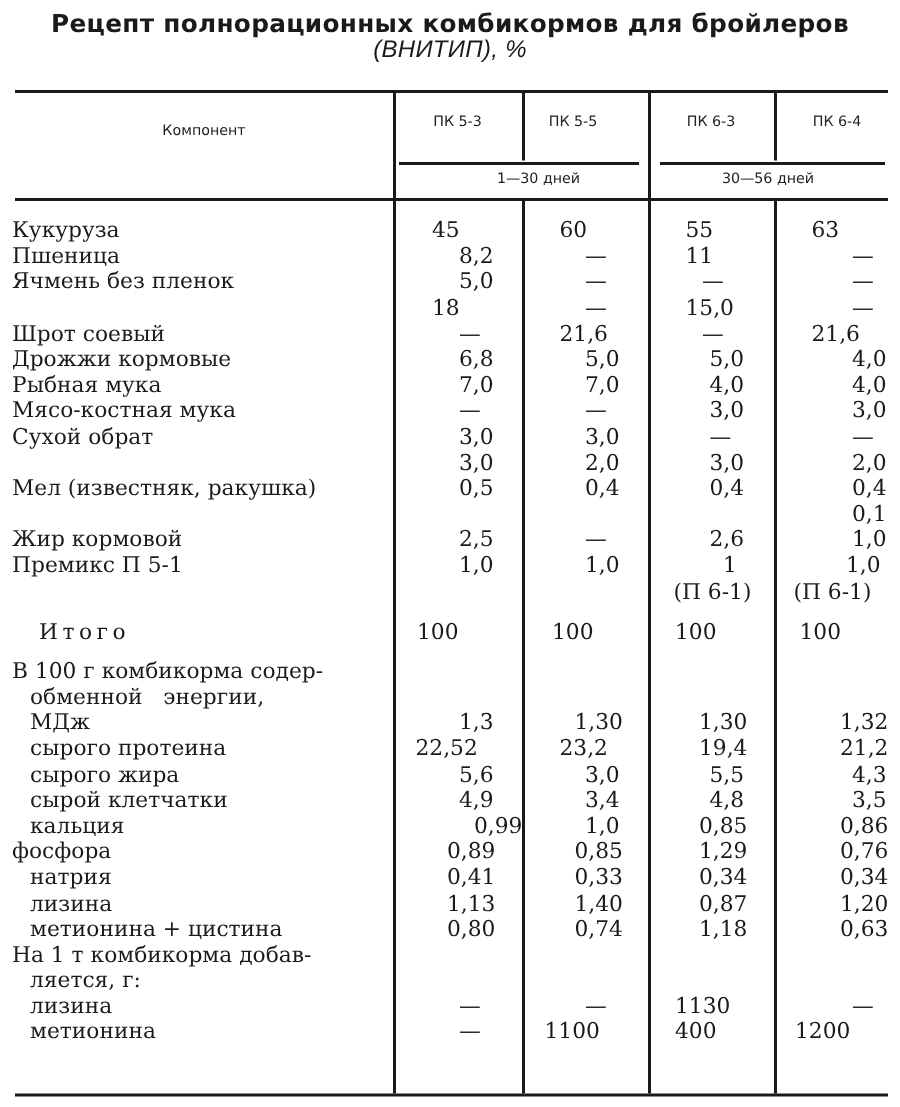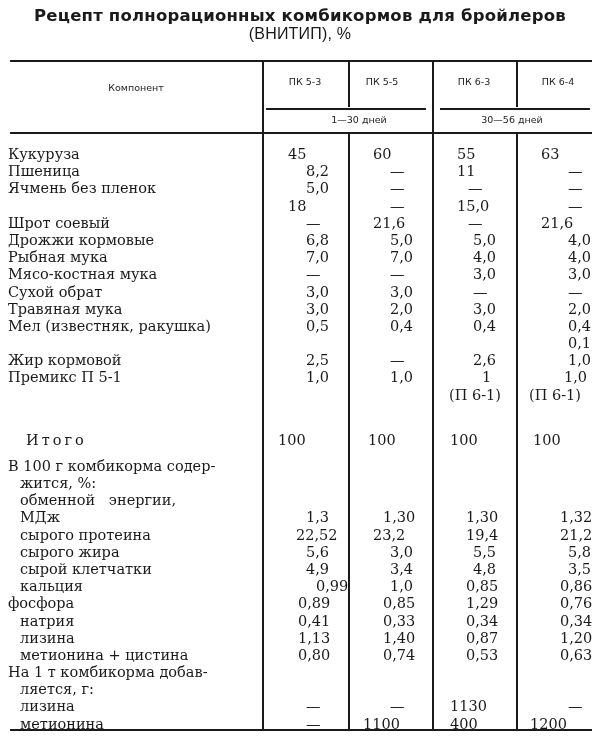--- a/index.html
+++ b/index.html
@@ -2,21 +2,21 @@
 <html><head>
 <meta charset="utf-8">
 <style>
   html, body { margin:0; padding:0; background:#ffffff; }
   body { width:600px; height:738px; position:relative; overflow:hidden;
          font-family:"DejaVu Serif","Liberation Serif",serif; color:#1a1a1a; }
   .title { position:absolute; left:0; width:600px; text-align:center;
            font-family:"DejaVu Sans","Liberation Sans",sans-serif; font-weight:bold;
            font-size:16.5px; line-height:19px; letter-spacing:0.2px; }
   .t1 { top:6px; }
-  .t2 { top:24px; font-weight:normal; font-family:"Liberation Sans",sans-serif; font-size:16px; }
+  .t2 { top:24px; font-weight:normal; font-family:"Liberation Sans",sans-serif; font-size:16px;font-style:italic; }
   .hline { position:absolute; background:#1a1a1a; height:2px; }
   .vline { position:absolute; background:#1a1a1a; width:1.5px; }
   .hdr { position:absolute; font-family:"DejaVu Sans","Liberation Sans",sans-serif; font-size:9.5px;
          text-align:center; color:#222; }
   .rows { position:absolute; left:8px; top:146px; width:592px; }
   .row { position:relative; height:17.2px; font-size:14.5px; line-height:17px; }
   .row .lbl { position:absolute; left:0; white-space:nowrap; }
   .row .v { position:absolute; white-space:nowrap; }
 </style>
 </head>
@@ -105,21 +105,20 @@
       <span class="v" style="left:560px">3,0</span>
     </div>
   <div class="row">
       <span class="lbl">Сухой обрат</span>
       <span class="v" style="left:298px">3,0</span>
       <span class="v" style="left:382px">3,0</span>
       <span class="v" style="left:465px">—</span>
       <span class="v" style="left:560px">—</span>
     </div>
   <div class="row">
-      <span class="lbl">Травяная мука</span>
       <span class="v" style="left:298px">3,0</span>
       <span class="v" style="left:382px">2,0</span>
       <span class="v" style="left:465px">3,0</span>
       <span class="v" style="left:560px">2,0</span>
     </div>
   <div class="row">
       <span class="lbl">Мел (известняк, ракушка)</span>
       <span class="v" style="left:298px">0,5</span>
       <span class="v" style="left:382px">0,4</span>
       <span class="v" style="left:465px">0,4</span>
@@ -140,57 +139,54 @@
       <span class="v" style="left:298px">1,0</span>
       <span class="v" style="left:382px">1,0</span>
       <span class="v" style="left:474px">1</span>
       <span class="v" style="left:556px">1,0</span>
     </div>
   <div class="row">
       <span class="v" style="left:441px">(П 6-1)</span>
       <span class="v" style="left:521px">(П 6-1)</span>
     </div>
 
-  <div class="row" style="margin-top:28px;height:22px;text-align:right;">
+  <div class="row" style="margin-top:10px;height:22px;text-align:right;">
       <span class="lbl" style="left:18px;letter-spacing:3px;">Итого</span>
       <span class="v" style="left:270px">100</span>
       <span class="v" style="left:360px">100</span>
       <span class="v" style="left:442px">100</span>
       <span class="v" style="left:525px">100</span>
     </div>
 
   <div class="row" style="margin-top:4px;">
       <span class="lbl">В 100 г комбикорма содер-</span>
     </div>
   <div class="row">
-      <span class="lbl" style="left:12px">жится, %:</span>
-    </div>
-  <div class="row">
       <span class="lbl" style="left:12px;white-space:pre">обменной   энергии,</span>
     </div>
   <div class="row">
       <span class="lbl" style="left:12px">МДж</span>
       <span class="v" style="left:298px">1,3</span>
       <span class="v" style="left:375px">1,30</span>
       <span class="v" style="left:458px">1,30</span>
       <span class="v" style="left:552px">1,32</span>
     </div>
   <div class="row">
       <span class="lbl" style="left:12px">сырого протеина</span>
-      <span class="v" style="left:288px">22,52</span>
+      <span class="v" style="left:269px">22,52</span>
       <span class="v" style="left:365px">23,2</span>
       <span class="v" style="left:458px">19,4</span>
       <span class="v" style="left:552px">21,2</span>
     </div>
   <div class="row">
       <span class="lbl" style="left:12px">сырого жира</span>
       <span class="v" style="left:298px">5,6</span>
       <span class="v" style="left:382px">3,0</span>
       <span class="v" style="left:465px">5,5</span>
-      <span class="v" style="left:560px">5,8</span>
+      <span class="v" style="left:560px">4,3</span>
     </div>
   <div class="row">
       <span class="lbl" style="left:12px">сырой клетчатки</span>
       <span class="v" style="left:298px">4,9</span>
       <span class="v" style="left:382px">3,4</span>
       <span class="v" style="left:465px">4,8</span>
       <span class="v" style="left:560px">3,5</span>
     </div>
   <div class="row">
       <span class="lbl" style="left:12px">кальция</span>
@@ -217,21 +213,21 @@
       <span class="lbl" style="left:12px">лизина</span>
       <span class="v" style="left:290px">1,13</span>
       <span class="v" style="left:375px">1,40</span>
       <span class="v" style="left:458px">0,87</span>
       <span class="v" style="left:552px">1,20</span>
     </div>
   <div class="row">
       <span class="lbl" style="left:12px">метионина + цистина</span>
       <span class="v" style="left:290px">0,80</span>
       <span class="v" style="left:375px">0,74</span>
-      <span class="v" style="left:458px">0,53</span>
+      <span class="v" style="left:458px">1,18</span>
       <span class="v" style="left:552px">0,63</span>
     </div>
 
   <div class="row">
       <span class="lbl">На 1 т комбикорма добав-</span>
     </div>
   <div class="row">
       <span class="lbl" style="left:12px">ляется, г:</span>
     </div>
   <div class="row">

